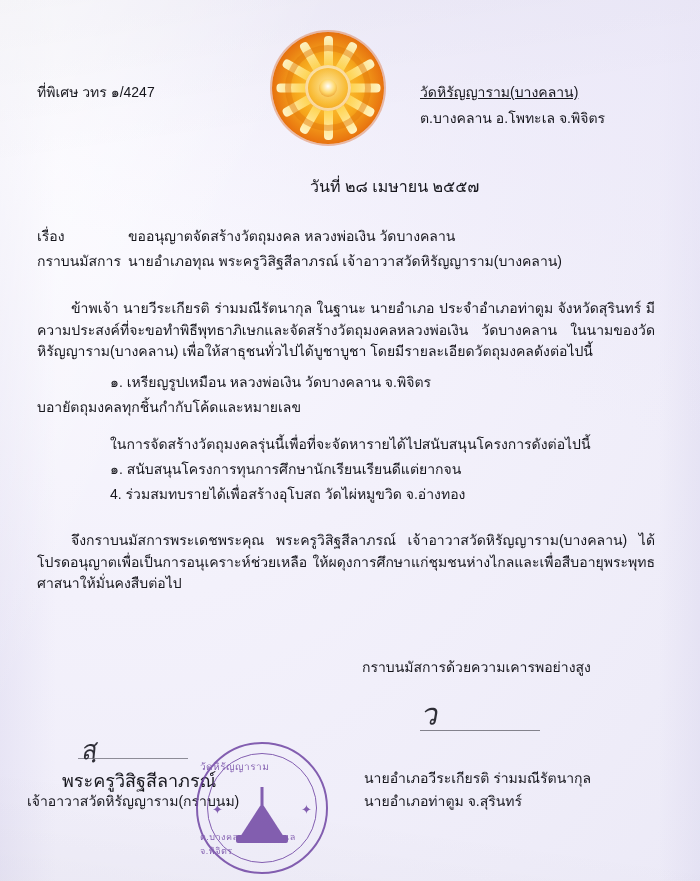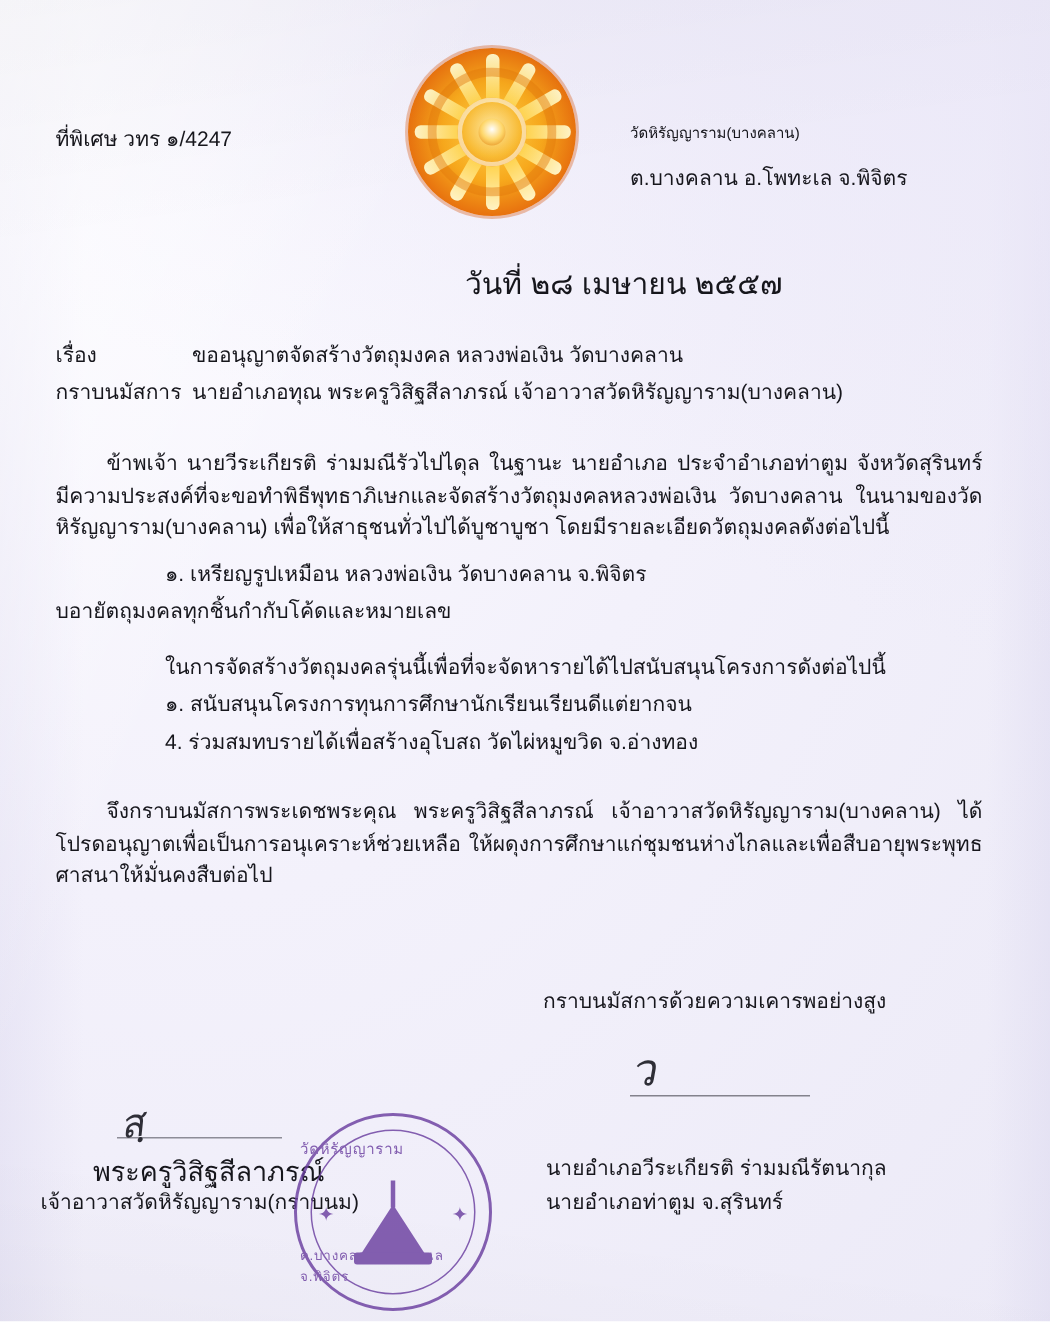--- a/index.html
+++ b/index.html
@@ -226,33 +226,33 @@
     </div>
     <div class="wheel-rim"></div>
     <div class="wheel-inner-ring"></div>
     <div class="wheel-hub"></div>
   </div>
 
   <div class="doc">
 
     <div class="t" style="left:37px; top:82px; font-size:14px;">ที่พิเศษ วทร ๑/4247</div>
 
-    <div class="t" style="left:420px; top:82px; font-size:10px;">วัดหิรัญญาราม(บางคลาน)</div>
+    <div class="t" style="left:420px; top:82px; font-size:14px;text-decoration:underline;">วัดหิรัญญาราม(บางคลาน)</div>
 
     <div class="t" style="left:420px; top:108px; font-size:14px;">ต.บางคลาน อ.โพทะเล จ.พิจิตร</div>
 
-    <div class="t" style="left:310px; top:175px; font-size:20px;">วันที่ ๒๘ เมษายน ๒๕๕๗</div>
+    <div class="t" style="left:310px; top:175px; font-size:16px;">วันที่ ๒๘ เมษายน ๒๕๕๗</div>
 
     <div class="t" style="left:37px; top:226px; font-size:14px;">เรื่อง</div>
     <div class="t" style="left:128px; top:226px; font-size:14px;">ขออนุญาตจัดสร้างวัตถุมงคล หลวงพ่อเงิน วัดบางคลาน</div>
 
     <div class="t" style="left:37px; top:251px; font-size:14px;">กราบนมัสการ</div>
     <div class="t" style="left:128px; top:251px; font-size:14px;">นายอำเภอทุณ พระครูวิสิฐสีลาภรณ์ เจ้าอาวาสวัดหิรัญญาราม(บางคลาน)</div>
 
-    <div class="tw indent" style="left:37px; top:298px; width:618px; font-size:14px; text-align:justify;">ข้าพเจ้า นายวีระเกียรติ ร่ามมณีรัวไปไดุล ในฐานะ นายอำเภอ ประจำอำเภอท่าตูม จังหวัดสุรินทร์ มีความประสงค์ที่จะขอทำพิธีพุทธาภิเษกและจัดสร้างวัตถุมงคลหลวงพ่อเงิน วัดบางคลาน ในนามของวัดหิรัญญาราม(บางคลาน) เพื่อให้สาธุชนทั่วไปได้บูชาบูชา โดยมีรายละเอียดวัตถุมงคลดังต่อไปนี้</div>
+    <div class="tw indent" style="left:37px; top:298px; width:618px; font-size:14px; text-align:justify;">ข้าพเจ้า นายวีระเกียรติ ร่ามมณีรัตนากุล ในฐานะ นายอำเภอ ประจำอำเภอท่าตูม จังหวัดสุรินทร์ มีความประสงค์ที่จะขอทำพิธีพุทธาภิเษกและจัดสร้างวัตถุมงคลหลวงพ่อเงิน วัดบางคลาน ในนามของวัดหิรัญญาราม(บางคลาน) เพื่อให้สาธุชนทั่วไปได้บูชาบูชา โดยมีรายละเอียดวัตถุมงคลดังต่อไปนี้</div>
 
     <div class="tw" style="left:110px; top:372px; width:545px; font-size:14px;">๑.  เหรียญรูปเหมือน หลวงพ่อเงิน วัดบางคลาน จ.พิจิตร</div>
 
     <div class="tw" style="left:37px; top:397px; width:618px; font-size:14px;">บอายัตถุมงคลทุกชิ้นกำกับโค้ดและหมายเลข</div>
 
     <div class="tw" style="left:110px; top:434px; width:545px; font-size:14px;">ในการจัดสร้างวัตถุมงคลรุ่นนี้เพื่อที่จะจัดหารายได้ไปสนับสนุนโครงการดังต่อไปนี้</div>
 
     <div class="tw" style="left:110px; top:459px; width:545px; font-size:14px;">๑.  สนับสนุนโครงการทุนการศึกษานักเรียนเรียนดีแต่ยากจน</div>
 
     <div class="tw" style="left:110px; top:484px; width:545px; font-size:14px;">4.  ร่วมสมทบรายได้เพื่อสร้างอุโบสถ วัดไผ่หมูขวิด จ.อ่างทอง</div>

